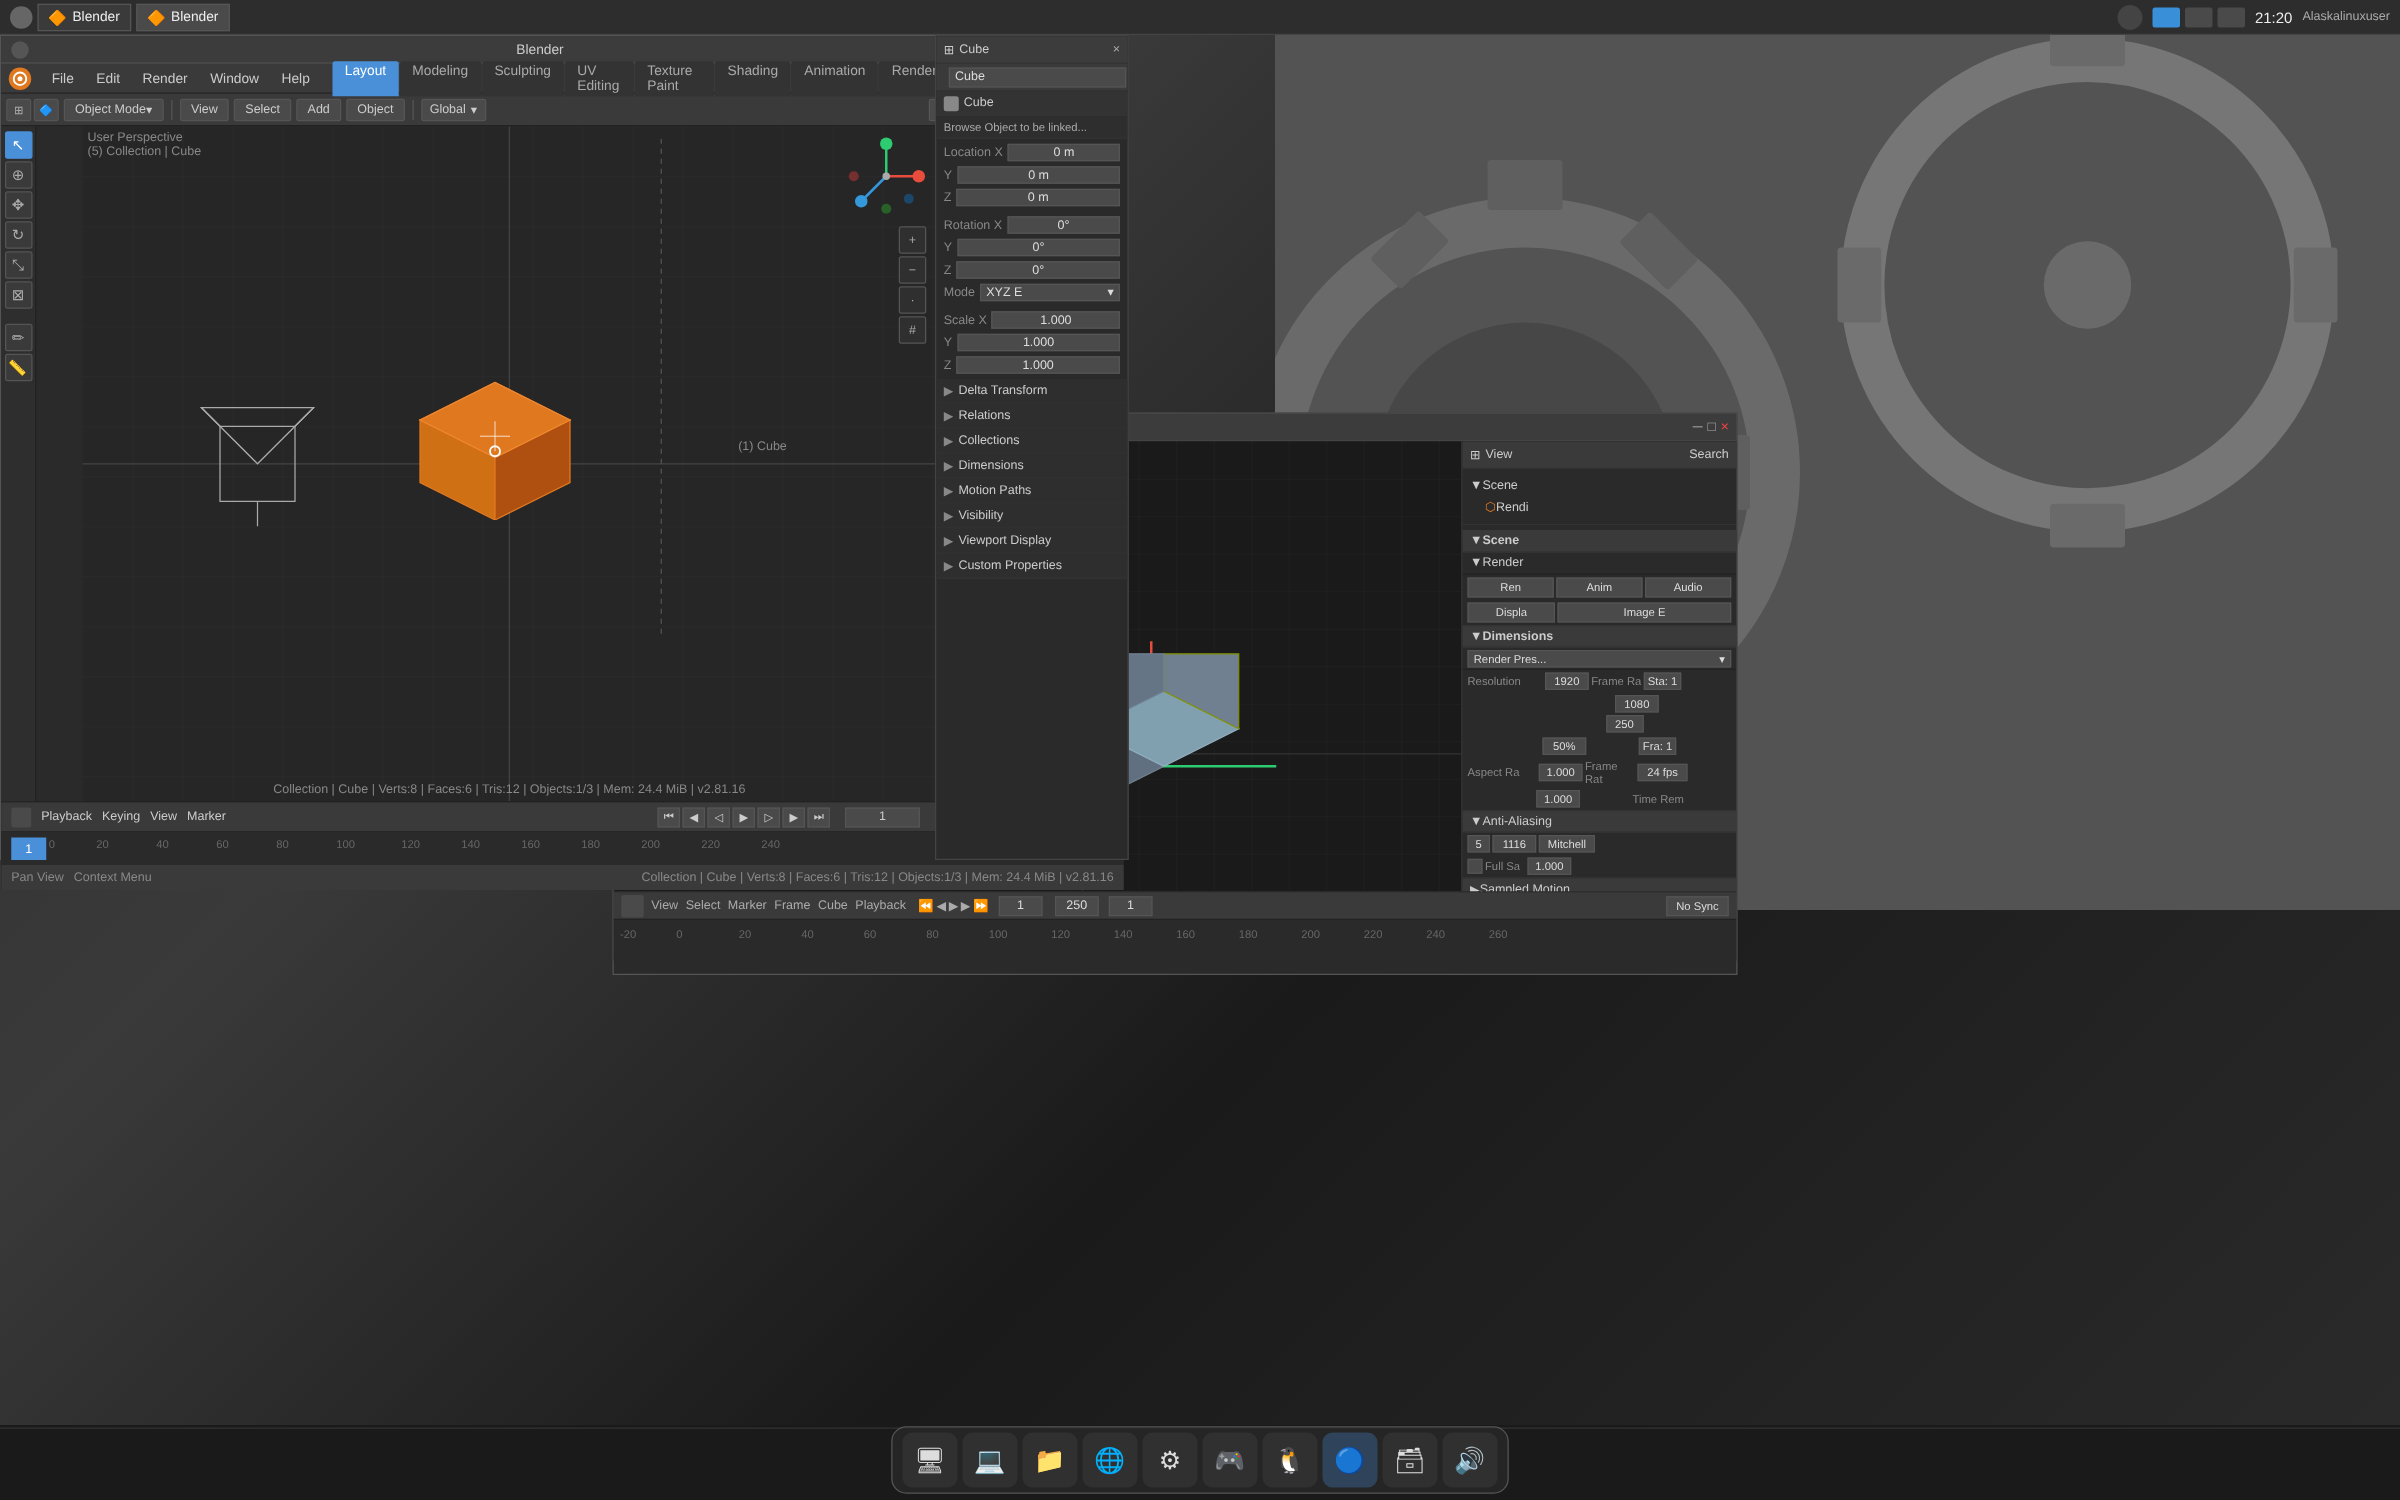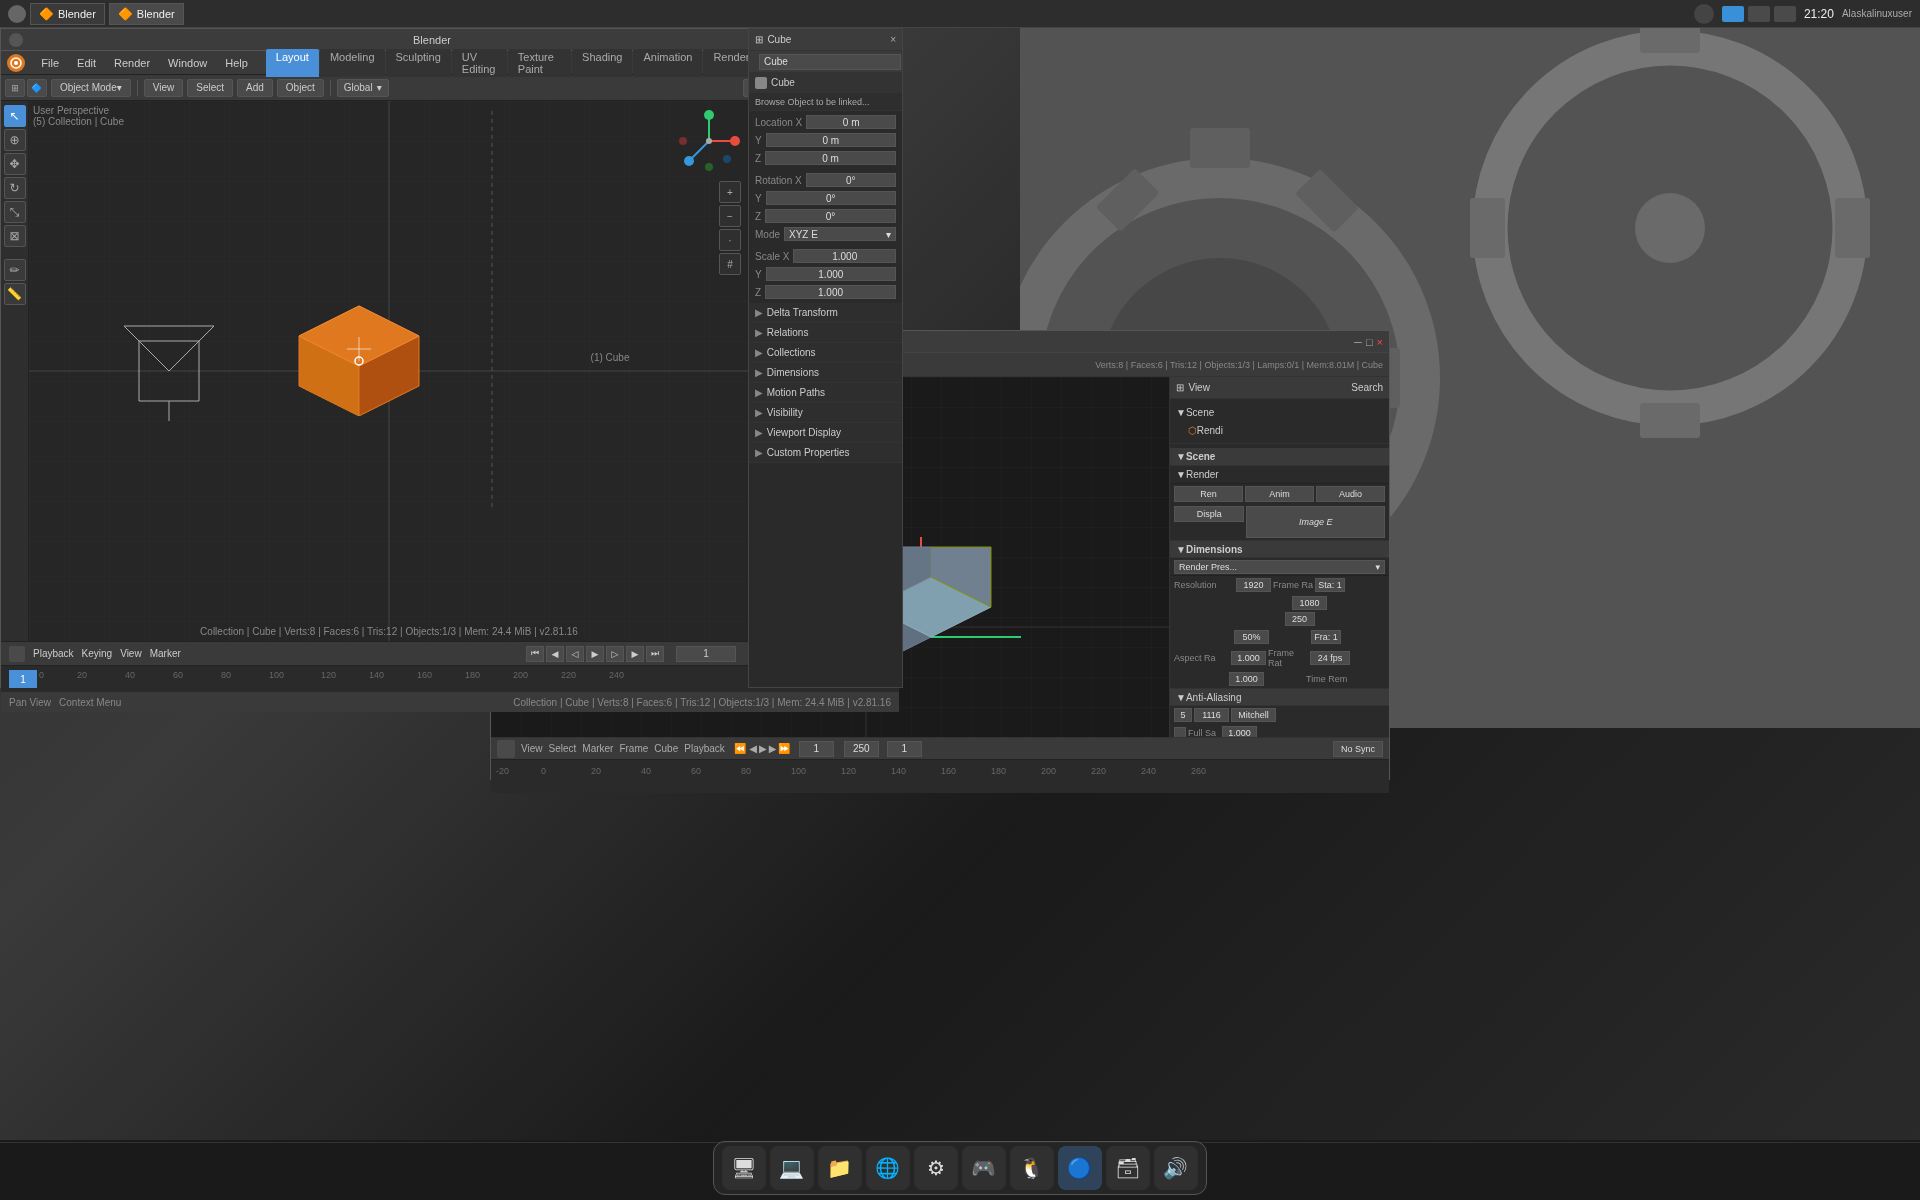--- a/index.html
+++ b/index.html
@@ -225,20 +225,21 @@
       border-color: #4a90d9;
       color: #fff;
     }
 
     
     .viewport-3d {
       flex: 1;
       background: #262626;
       position: relative;
       overflow: hidden;
+      margin-left: 37px;
     }
 
     .viewport-overlay {
       position: absolute;
       top: 4px;
       left: 4px;
       font-size: 10px;
       color: #aaa;
     }
 
@@ -993,30 +994,20 @@
       <div style="width:14px;height:14px;background:#555;border-radius:50%;"></div>
       <span style="font-size:10px;color:#aaa;">Blender Render</span>
     </div>
     <div style="display:flex;gap:4px;">
       <span style="cursor:pointer;color:#aaa;">─</span>
       <span style="cursor:pointer;color:#aaa;">□</span>
       <span style="cursor:pointer;color:#f44;">×</span>
     </div>
   </div>
 
-  <div style="height:24px;background:#3a3a3a;display:flex;align-items:center;padding:0 6px;gap:4px;border-bottom:1px solid #333;">
-    <div style="width:20px;height:18px;background:#444;border:1px solid #555;display:flex;align-items:center;justify-content:center;font-size:9px;cursor:pointer;">×</div>
-    <div class="toolbar-dropdown" style="font-size:10px;">
-      <span>⬟</span>
-      <span>Blender Render</span>
-    </div>
-    <div style="margin-left:auto;display:flex;gap:4px;">
-      <span style="font-size:9px;color:#888;">Verts:8 | Faces:6 | Tris:12 | Objects:1/3 | Lamps:0/1 | Mem:8.01M | Cube</span>
-    </div>
-  </div>
 
   <div style="position:relative;flex:1;background:#222;height:360px;overflow:hidden;">
 
     <svg width="750" height="360" style="position:absolute;top:0;left:0;">
       <rect width="750" height="360" fill="#1a1a1a"></rect>
       <defs>
         <pattern id="grid2" width="30" height="30" patternUnits="userSpaceOnUse">
           <path d="M 30 0 L 0 0 0 30" fill="none" stroke="#2a2a2a" stroke-width="0.5"></path>
         </pattern>
       </defs>
@@ -1074,21 +1065,21 @@
           </div>
           <div style="flex:1;background:#4a4a4a;border:1px solid #555;height:16px;display:flex;align-items:center;justify-content:center;font-size:9px;color:#ddd;cursor:pointer;">
             <span>Audio</span>
           </div>
         </div>
 
         <div style="display:flex;gap:2px;padding:2px 4px;">
           <div style="flex:1;background:#4a4a4a;border:1px solid #555;height:16px;display:flex;align-items:center;justify-content:center;font-size:9px;color:#ddd;cursor:pointer;">
             <span>Displa</span>
           </div>
-          <div style="flex:2;background:#4a4a4a;border:1px solid #555;height:32px;display:flex;align-items:center;justify-content:center;font-size:9px;color:#ddd;cursor:pointer;font-style:italic;">
+          <div style="flex:2;background:#4a4a4a;border:1px solid #555;height:16px;display:flex;align-items:center;justify-content:center;font-size:9px;color:#ddd;cursor:pointer;">
             <span>Image E</span>
           </div>
         </div>
 
         <div style="height:18px;background:#3a3a3a;display:flex;align-items:center;padding:0 6px;font-size:10px;color:#ccc;border-top:1px solid #333;border-bottom:1px solid #333;font-weight:bold;">
           <span>▼ </span>
           <span>Dimensions</span>
         </div>
 
         <div style="height:18px;display:flex;align-items:center;padding:0 4px;border-bottom:1px solid #222;">

